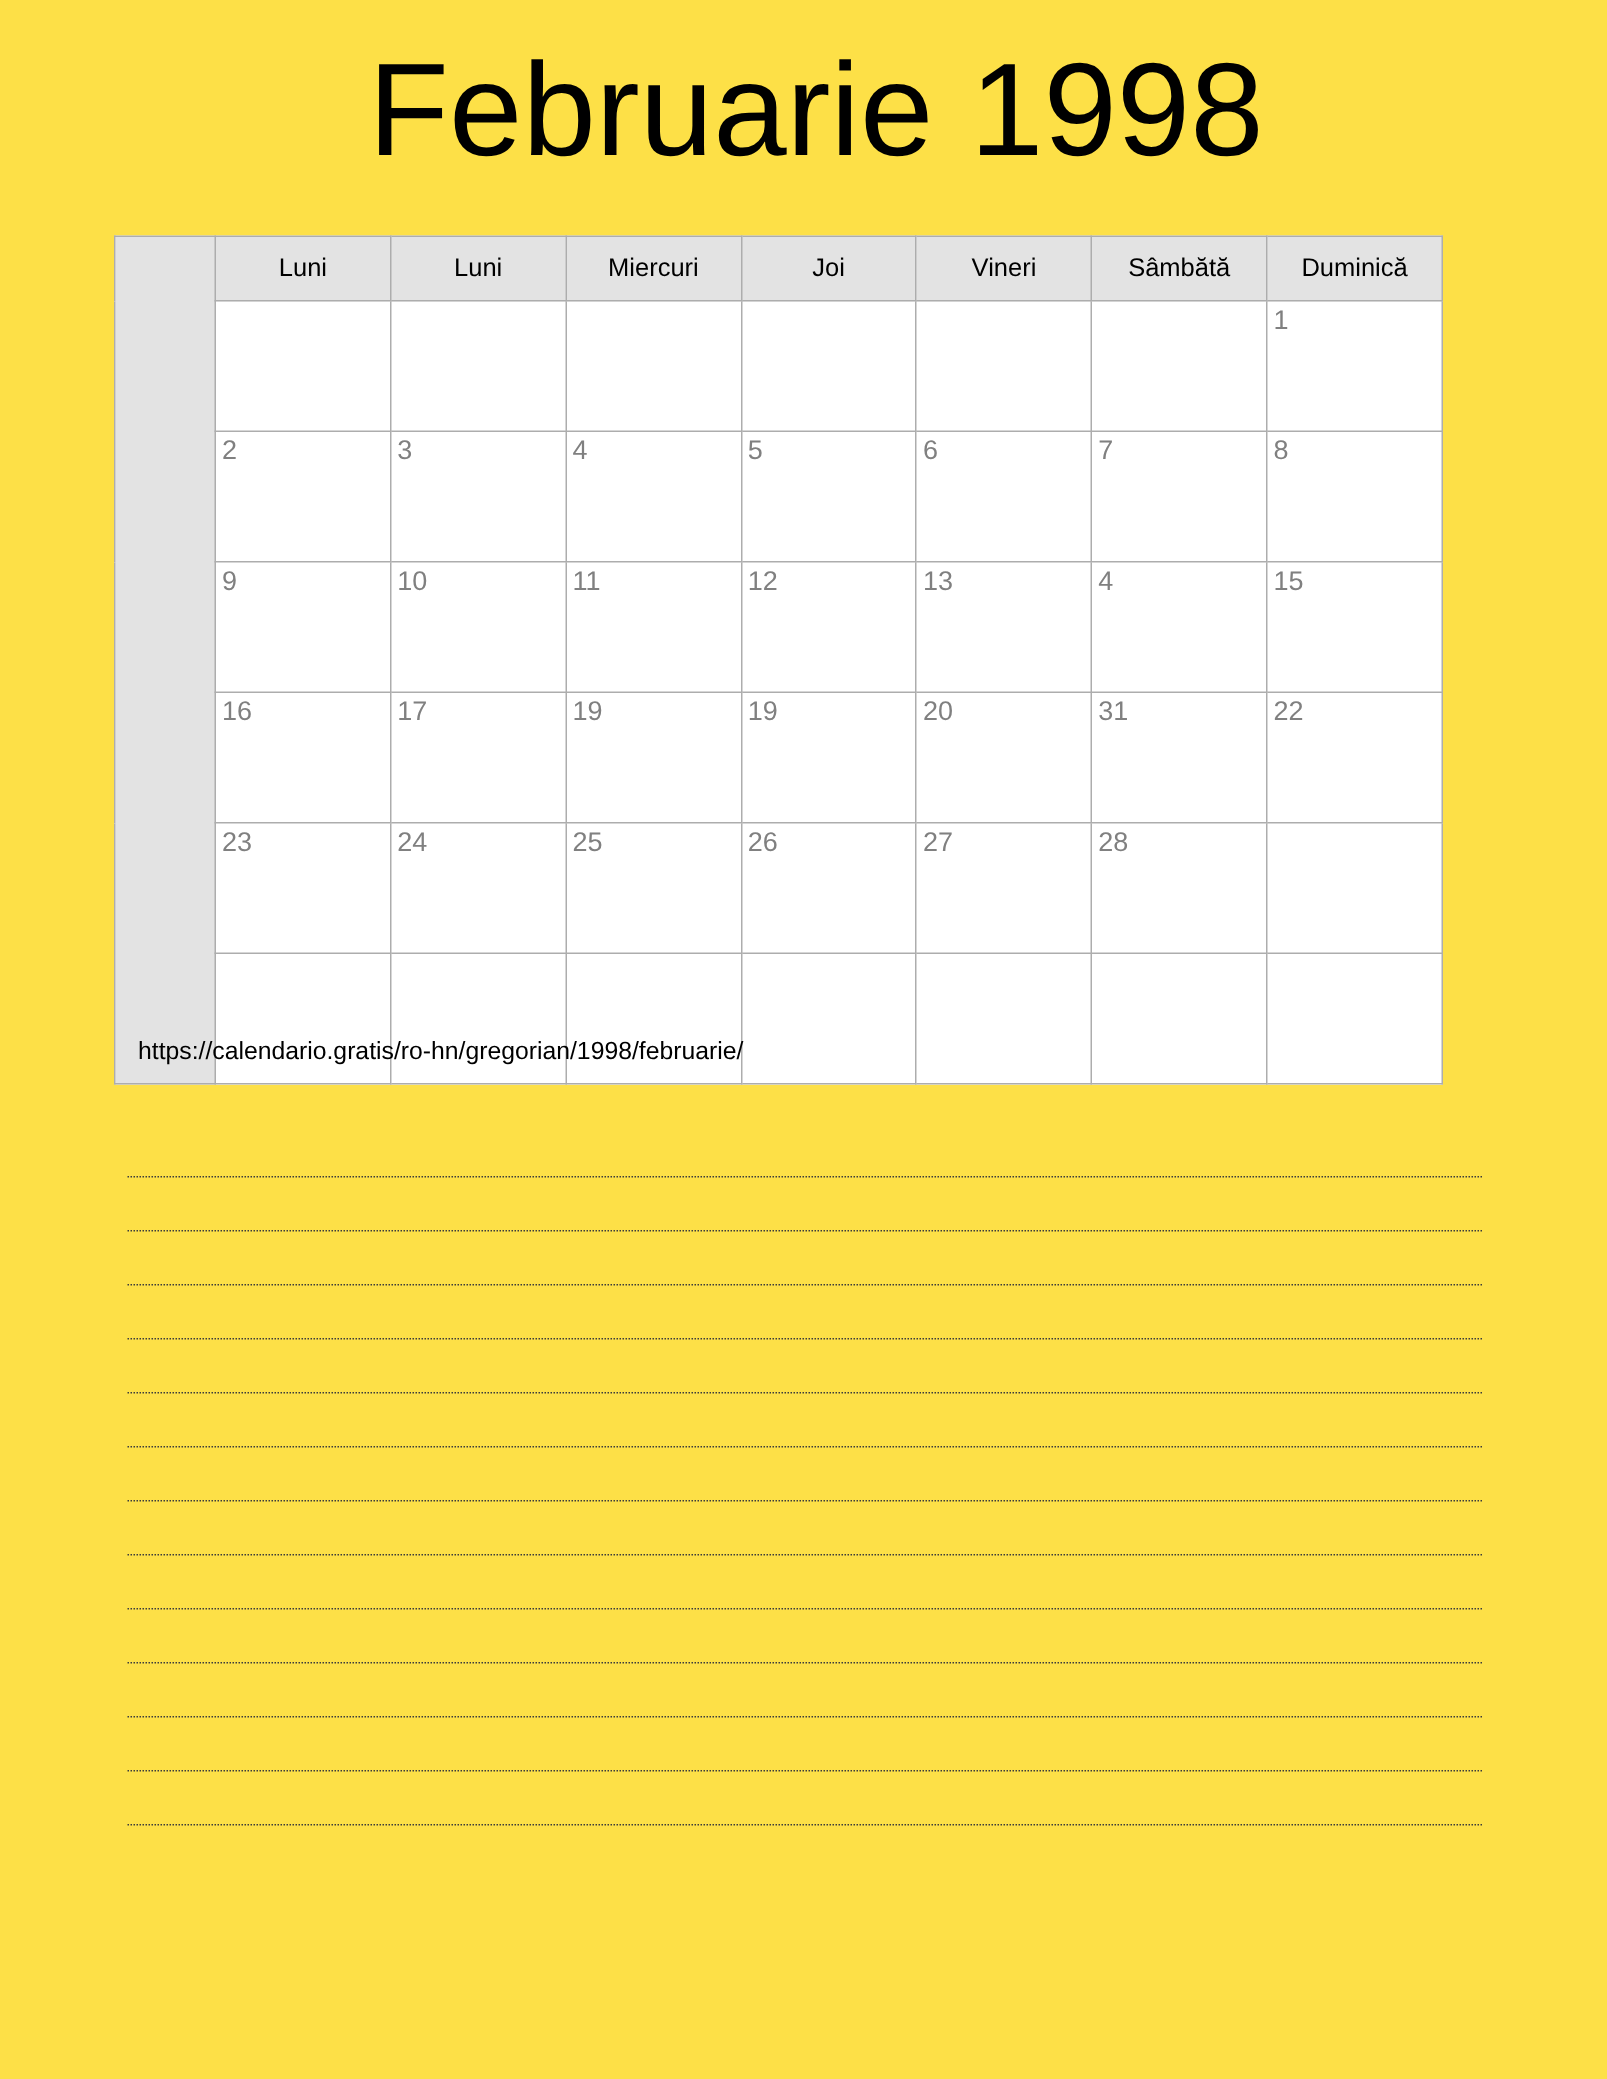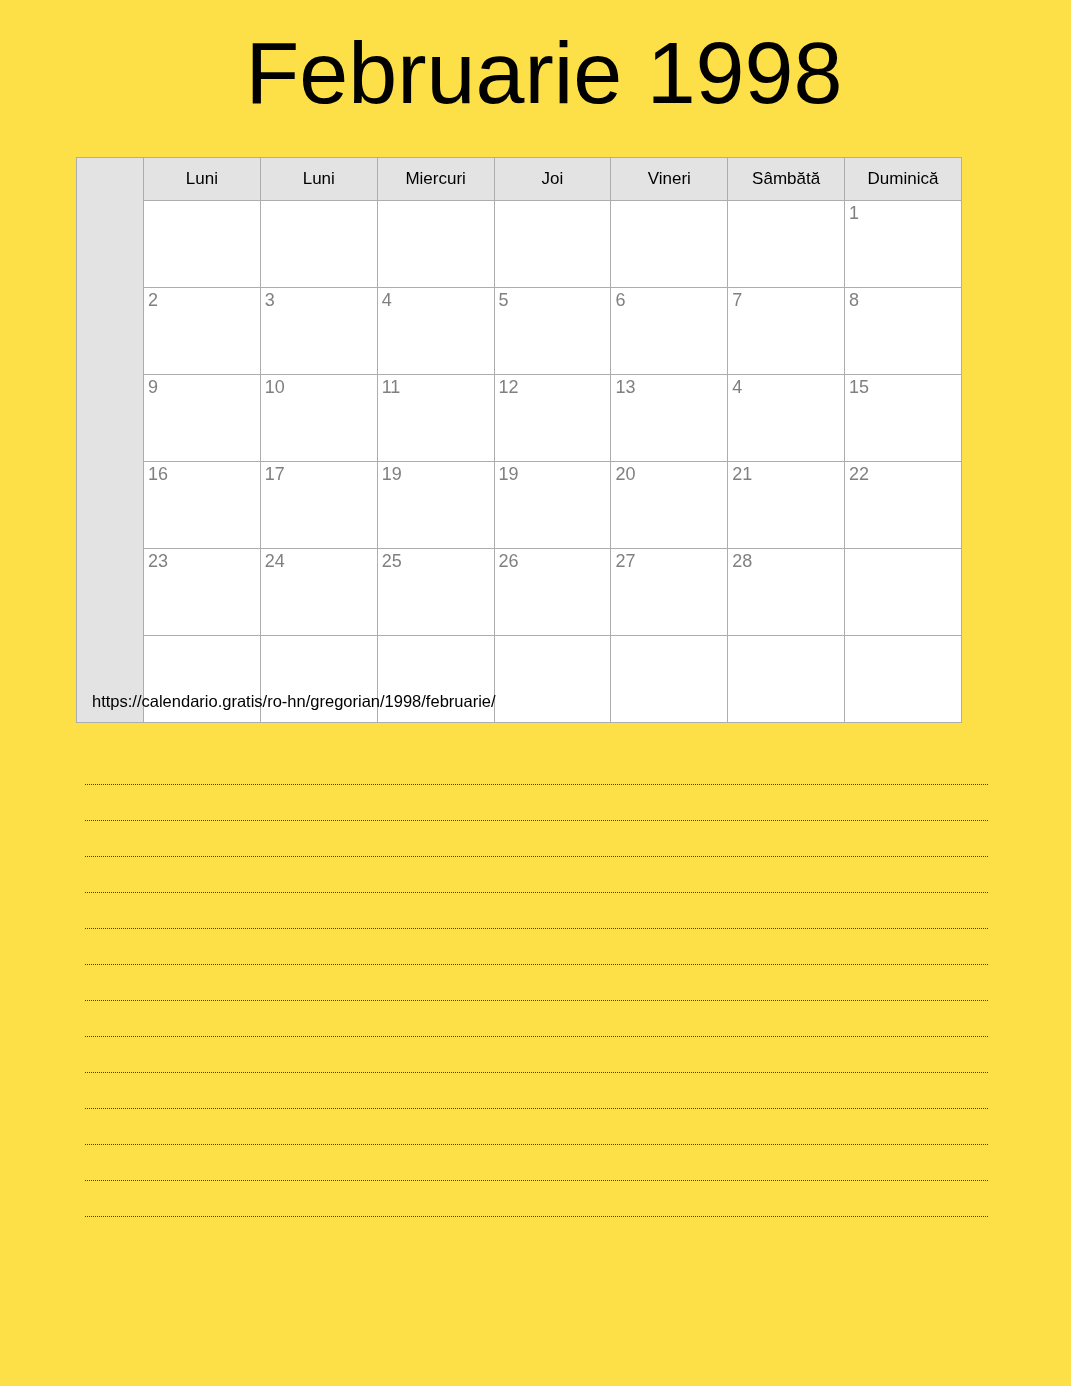--- a/index.html
+++ b/index.html
@@ -136,21 +136,21 @@
           <td class="day">13</td>
           <td class="day">4</td>
           <td class="day">15</td>
         </tr>
         <tr class="week-row">
           <td class="day">16</td>
           <td class="day">17</td>
           <td class="day">19</td>
           <td class="day">19</td>
           <td class="day">20</td>
-          <td class="day">21</td>
+          <td class="day">31</td>
           <td class="day">22</td>
         </tr>
         <tr class="week-row">
           <td class="day">23</td>
           <td class="day">24</td>
           <td class="day">25</td>
           <td class="day">26</td>
           <td class="day">27</td>
           <td class="day">28</td>
           <td class="day"></td>

